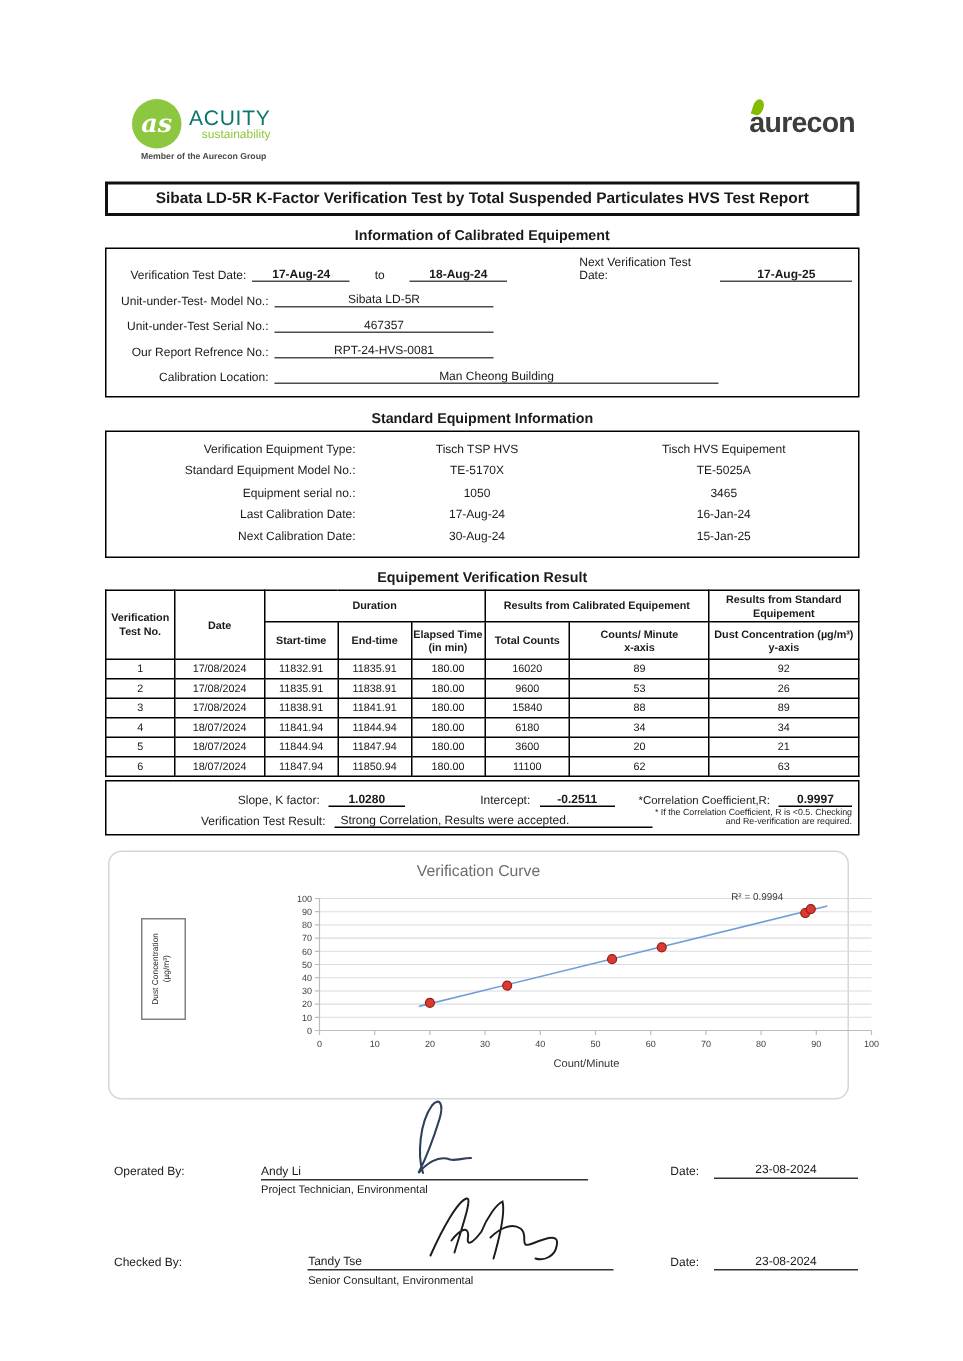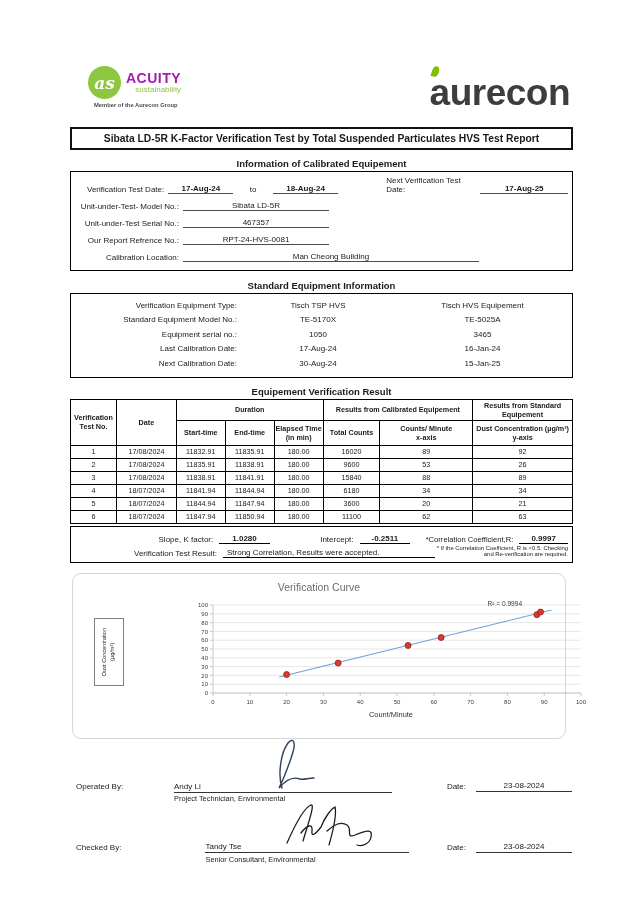--- a/index.html
+++ b/index.html
@@ -6,24 +6,24 @@
   html,body { background:#fff; }
   body { font-family:"Liberation Sans", sans-serif; color:#1a1a1a; }
   .page { position:relative; width:642px; height:907px; background:#fff; overflow:hidden; }
 
   
   .logo-row { display:flex; justify-content:space-between; align-items:flex-start; padding:66px 72px 0 88px; }
   .acuity-top { display:flex; align-items:center; gap:5px; }
   .acuity-circle { width:33px; height:33px; border-radius:50%; background:#8dc63f; color:#fff;
       display:flex; align-items:center; justify-content:center; font-family:"DejaVu Serif", serif;
       font-style:italic; font-weight:bold; font-size:17px; }
-  .acuity-name { color:#a21caf; font-weight:bold; font-size:14px; letter-spacing:0.5px; line-height:1; }
+  .acuity-name { color:#0f766e; font-weight:normal; font-size:14px; letter-spacing:0.5px; line-height:1; }
   .acuity-tag { color:#8dc63f; font-size:8px; text-align:right; line-height:1.2; }
   .acuity-member { color:#4a4a4a; font-size:5.8px; font-weight:bold; margin-top:3px; margin-left:6px; }
-  .aurecon { position:relative; font-size:37px; font-weight:bold; color:#3d3d3d; letter-spacing:-0.5px; margin-top:6px; }
+  .aurecon { position:relative; font-size:19px; font-weight:bold; color:#3d3d3d; letter-spacing:-0.5px; margin-top:6px; }
   .aurecon .leaf { position:absolute; left:2px; top:-6px; width:7px; height:11px; background:#84bd00;
       border-radius:60% 60% 60% 0; transform:rotate(18deg); }
 
   
   .title-box { margin:13px auto 0 70px; width:503px; border:2px solid #111; padding:4px 2px;
       text-align:center; font-weight:bold; font-size:10.3px; }
 
   .sec-heading { width:503px; margin-left:70px; text-align:center; font-weight:bold; font-size:9.5px; }
 
   

